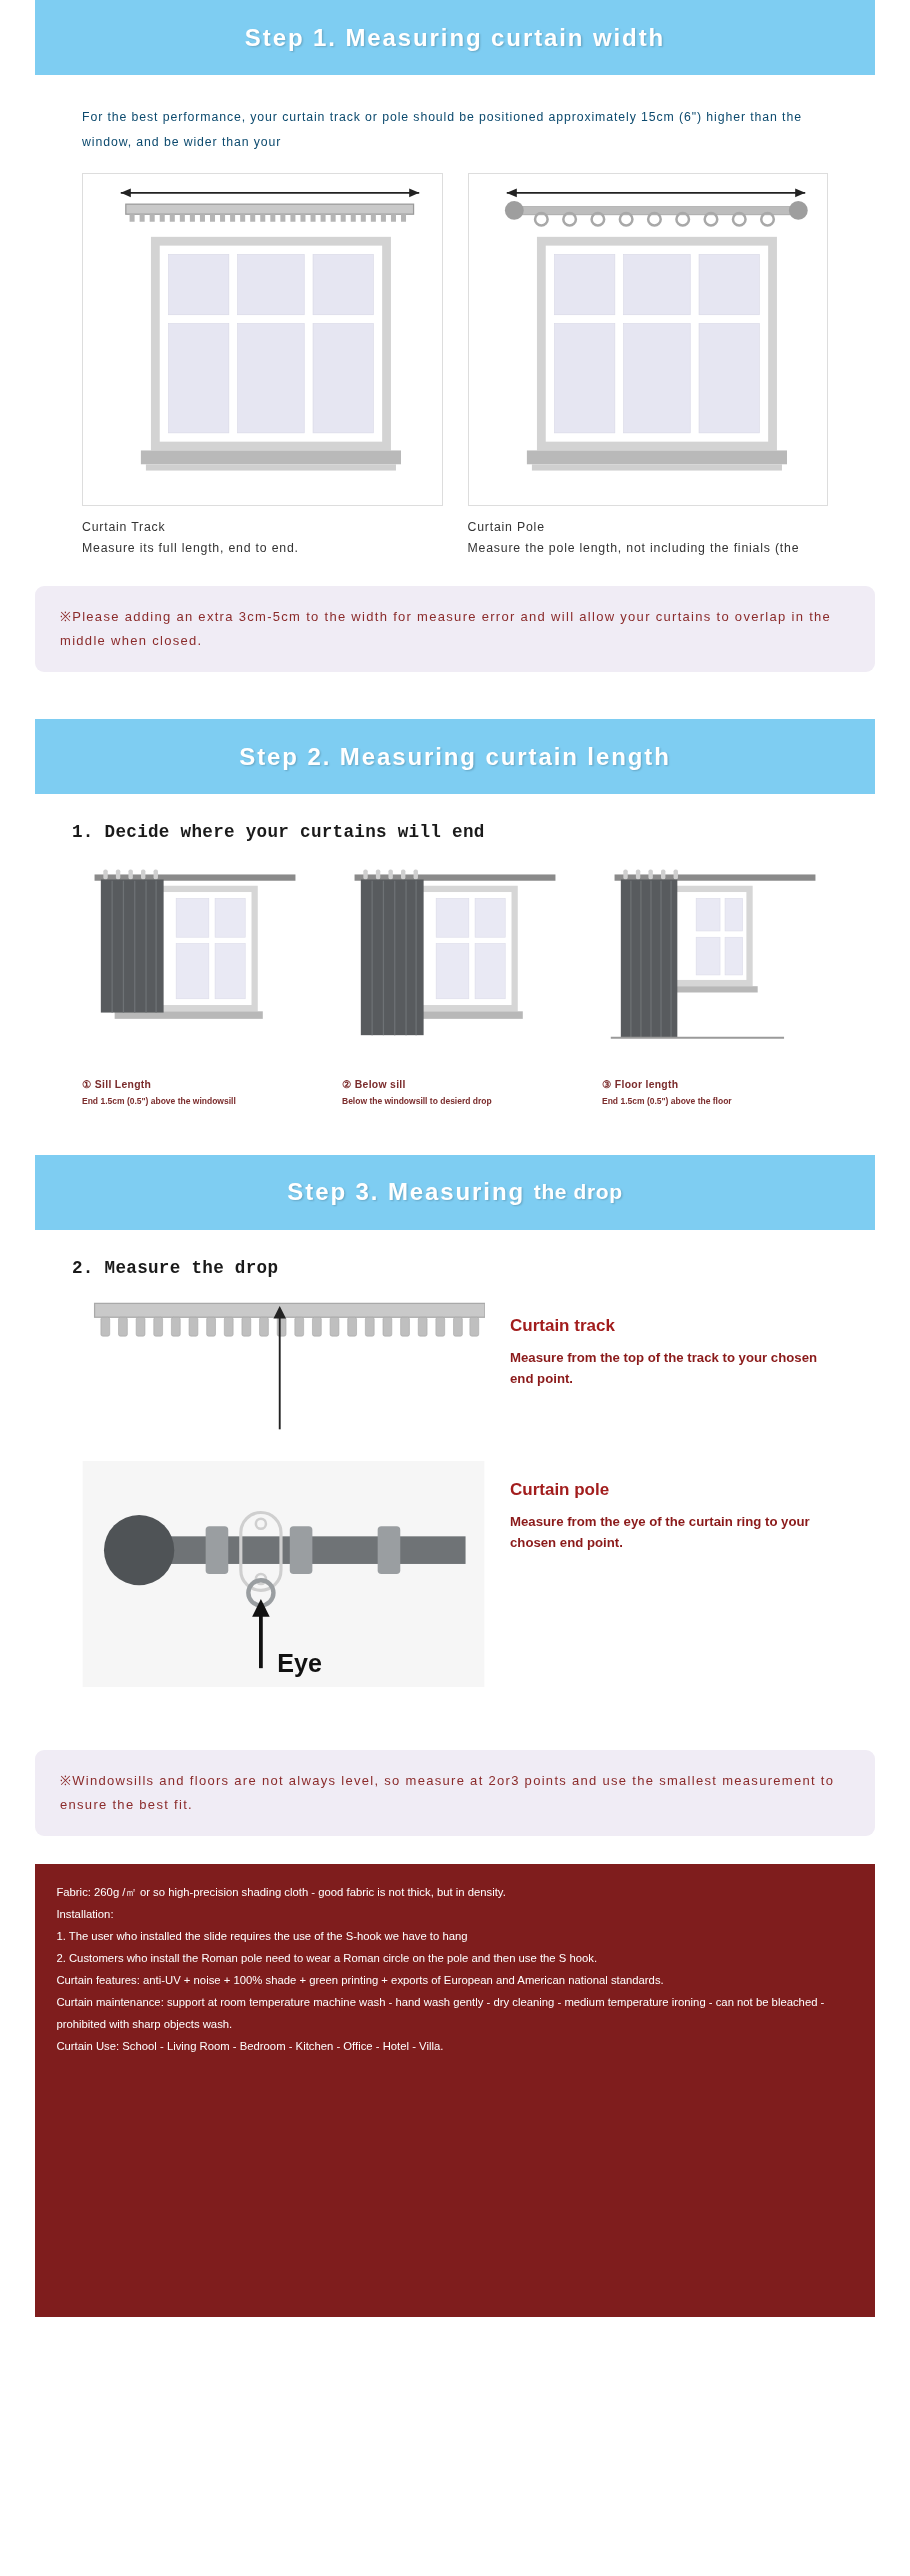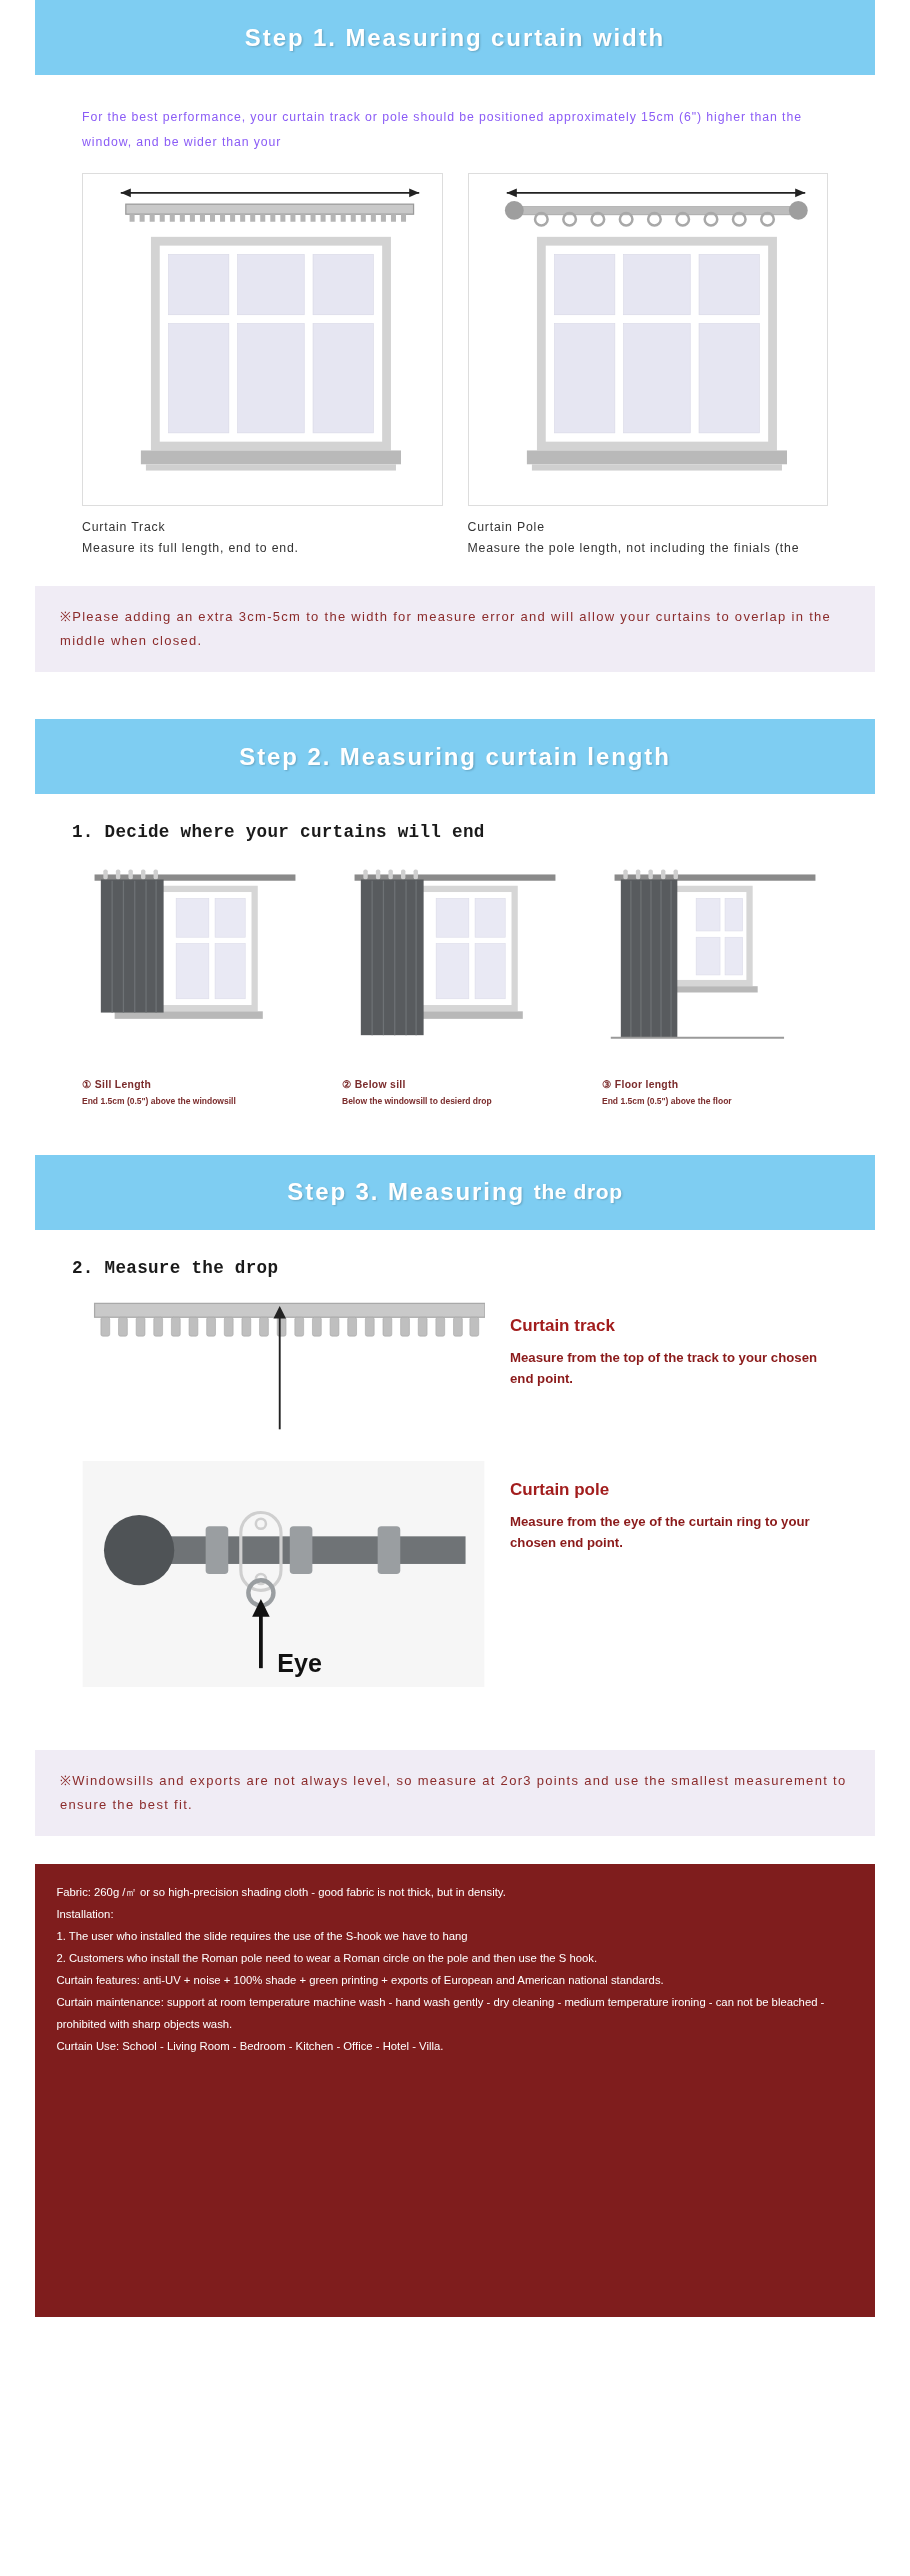--- a/index.html
+++ b/index.html
@@ -27,21 +27,21 @@
     text-shadow: 1.3px 1.3px 1.9px rgba(0,0,0,0.18);
   }
   .banner .sub { font-size: 21px; letter-spacing: 0.6px; margin-left: 8.8px; font-weight:bold;}
 
   
   .intro {
     margin: 30px 82px 19px 82px;
     font-size: 12.3px;
     line-height: 2.0;
     letter-spacing: 0.9px;
-    color: #8b5cf6;
+    color: #0c4a6e;
   }
   .two-diagrams {
     display: flex;
     gap: 25px;
     margin: 0 82px;
     justify-content: space-between;
   }
   .diagram-box {
     width: 374px;
     height: 333px;
@@ -55,20 +55,21 @@
   .caption .c .t { display:block; }
 
   .note {
     margin: 28px 35px 0 35px;
     background: #f0ecf5;
     padding: 19px 25px;
     color: #8b2b2b;
     font-size: 13px;
     line-height: 1.85;
     letter-spacing: 1.3px;
+    border-radius: 9px;
   }
 
   .gap-lg { height: 47px; }
   .gap-md { height: 35px; }
 
   
   .h-sub {
     margin: 28px 0 0 72px;
     font-size: 17.6px;
     font-weight: bold;
@@ -408,21 +409,21 @@
       </svg>
     </div>
     <div class="drop-txt">
       <div class="title">Curtain pole</div>
       <div class="body">Measure from the eye of the curtain ring to your chosen end point.</div>
     </div>
   </div>
 
   <div class="gap-md"></div>
 
-  <div class="note">※Windowsills and exports are not always level, so measure at 2or3 points and use the smallest measurement to ensure the best fit.</div>
+  <div class="note">※Windowsills and floors are not always level, so measure at 2or3 points and use the smallest measurement to ensure the best fit.</div>
 
   <div class="footer-block">
     <p>Fabric: 260g /㎡ or so high-precision shading cloth - good fabric is not thick, but in density.</p>
     <p>Installation:</p>
     <p>1. The user who installed the slide requires the use of the S-hook we have to hang</p>
     <p>2. Customers who install the Roman pole need to wear a Roman circle on the pole and then use the S hook.</p>
     <p>Curtain features: anti-UV + noise + 100% shade + green printing + exports of European and American national standards.</p>
     <p>Curtain maintenance: support at room temperature machine wash - hand wash gently - dry cleaning - medium temperature ironing - can not be bleached - prohibited with sharp objects wash.</p>
     <p>Curtain Use: School - Living Room - Bedroom - Kitchen - Office - Hotel - Villa.</p>
   </div>

